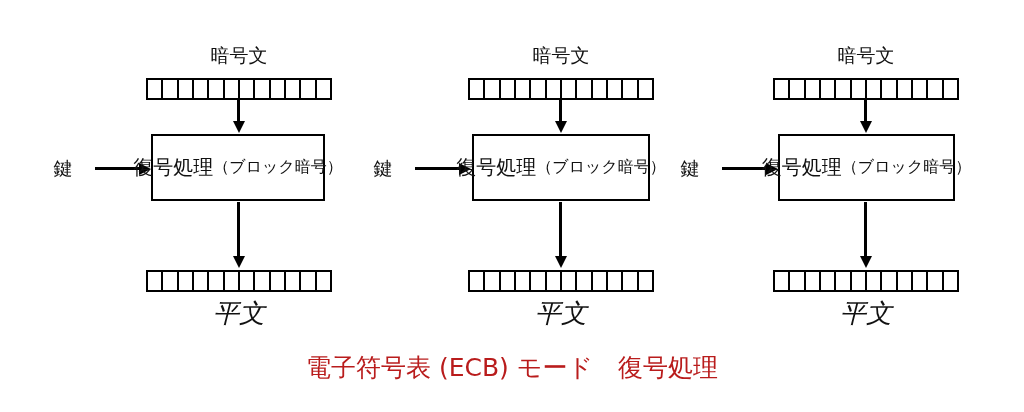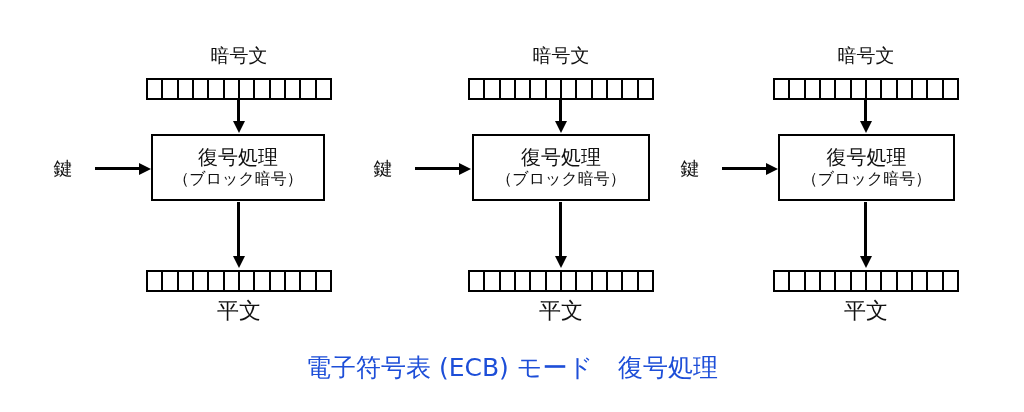--- a/index.html
+++ b/index.html
@@ -26,21 +26,21 @@
   
   .label {
     position: absolute;
     font-size: 19px;
     line-height: 1;
     white-space: nowrap;
     color: #111111;
     text-align: center;
   }
   .label-top   { font-size: 19px; }
-  .label-bottom{ font-size: 22px; }
+  .label-bottom{ font-size: 26px; font-style: italic; }
   .label-key   { font-size: 19px; }
 
   
   .strip {
     position: absolute;
     display: flex;
     border: 2px solid #000000;
     box-sizing: border-box;
     background: #ffffff;
     height: 22px;
@@ -53,21 +53,21 @@
   }
   .strip .cell:last-child { border-right: none; }
 
   
   .procbox {
     position: absolute;
     border: 2px solid #000000;
     box-sizing: border-box;
     background: #ffffff;
     display: flex;
-    flex-direction: column;
+    flex-direction: row;
     align-items: center;
     justify-content: center;
   }
   .procbox .line1 {
     font-size: 20px;
     line-height: 1.18;
     white-space: nowrap;
   }
   .procbox .line2 {
     font-size: 16px;
@@ -108,21 +108,21 @@
   }
 
   
   .caption {
     position: absolute;
     left: 0;
     width: 1024px;
     text-align: center;
     font-size: 25px;
     line-height: 1;
-    color: #1d4ed8;
+    color: #b91c1c;
     white-space: nowrap;
   }
 </style>
 </head>
 <body>
 
 <div id="canvas">
 
   <div class="abs">
 

